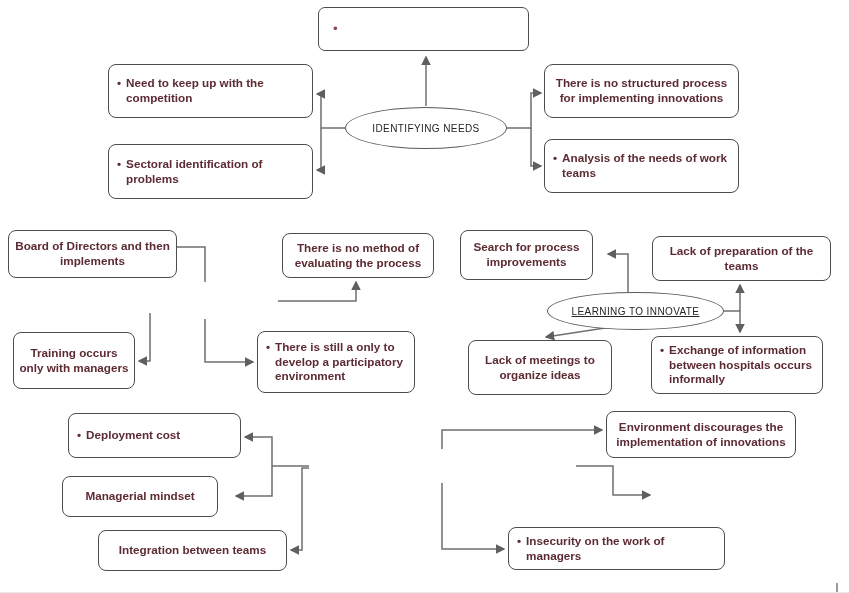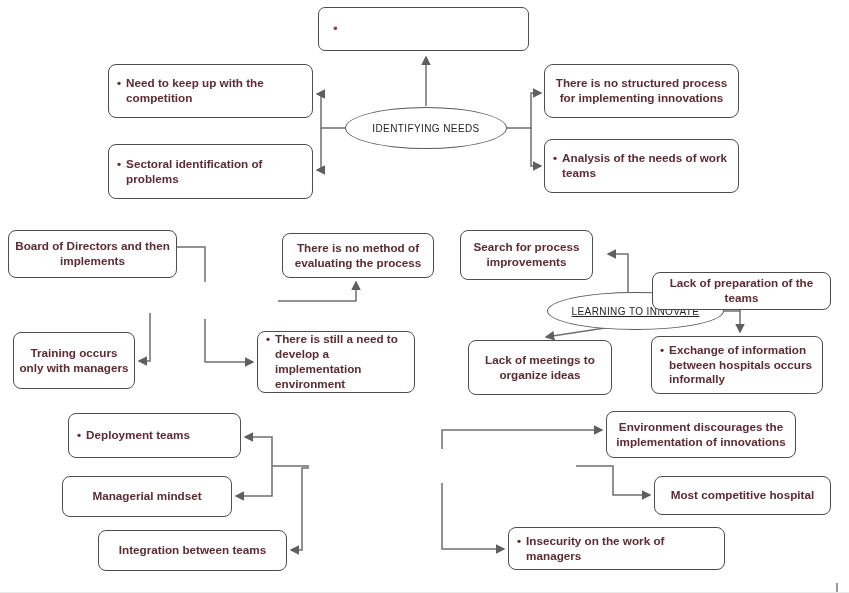--- a/index.html
+++ b/index.html
@@ -109,70 +109,67 @@
     <span>There is no method of evaluating the process</span>
   </div>
 
   <div class="node center" style="left:13px; top:332px; width:122px; height:57px;">
     <span>Training occurs only with managers</span>
   </div>
 
   <div class="node left" style="left:257px; top:331px; width:158px; height:62px;">
     <div class="txt">
         <span class="bullet">•</span>
-        <span>There is still a need to develop a implementation environment</span>
+        <span>There is still a only to develop a participatory environment</span>
       </div>
   </div>
 
   <div class="hub" style="left:547px; top:292px; width:177px; height:38px;text-decoration:underline;">
     <span>LEARNING TO INNOVATE</span>
   </div>
 
   <div class="node center" style="left:460px; top:230px; width:133px; height:50px;">
     <span>Search for process improvements</span>
   </div>
 
-  <div class="node center" style="left:652px; top:236px; width:179px; height:38px;margin-top:36px;">
+  <div class="node center" style="left:652px; top:236px; width:179px; height:45px;">
     <span>Lack of preparation of the teams</span>
   </div>
 
   <div class="node center" style="left:468px; top:340px; width:144px; height:55px;">
     <span>Lack of meetings to organize ideas</span>
   </div>
 
   <div class="node left" style="left:651px; top:336px; width:172px; height:58px;">
     <div class="txt">
         <span class="bullet">•</span>
         <span>Exchange of information between hospitals occurs informally</span>
       </div>
   </div>
 
 
   <div class="node left" style="left:68px; top:413px; width:173px; height:45px;">
     <div class="txt">
         <span class="bullet">•</span>
-        <span>Deployment teams</span>
+        <span>Deployment cost</span>
       </div>
   </div>
 
-  <div class="node center" style="left:62px; top:476px; width:170px; height:41px;">
+  <div class="node center" style="left:62px; top:476px; width:156px; height:41px;">
     <span>Managerial mindset</span>
   </div>
 
   <div class="node center" style="left:606px; top:411px; width:190px; height:47px;">
     <span>Environment discourages the implementation of innovations</span>
   </div>
 
   <div class="node center" style="left:98px; top:530px; width:189px; height:41px;">
     <span>Integration between teams</span>
   </div>
 
-  <div class="node center" style="left:654px; top:476px; width:177px; height:39px;">
-    <span>Most competitive hospital</span>
-  </div>
 
   <div class="node left" style="left:508px; top:527px; width:217px; height:43px;">
     <div class="txt">
         <span class="bullet">•</span>
         <span>Insecurity on the work of managers</span>
       </div>
   </div>
 
   <div class="edge-tick" style="left:836px; top:583px; width:1.5px; height:9px;"></div>
   <div class="bottom-hairline"></div>

